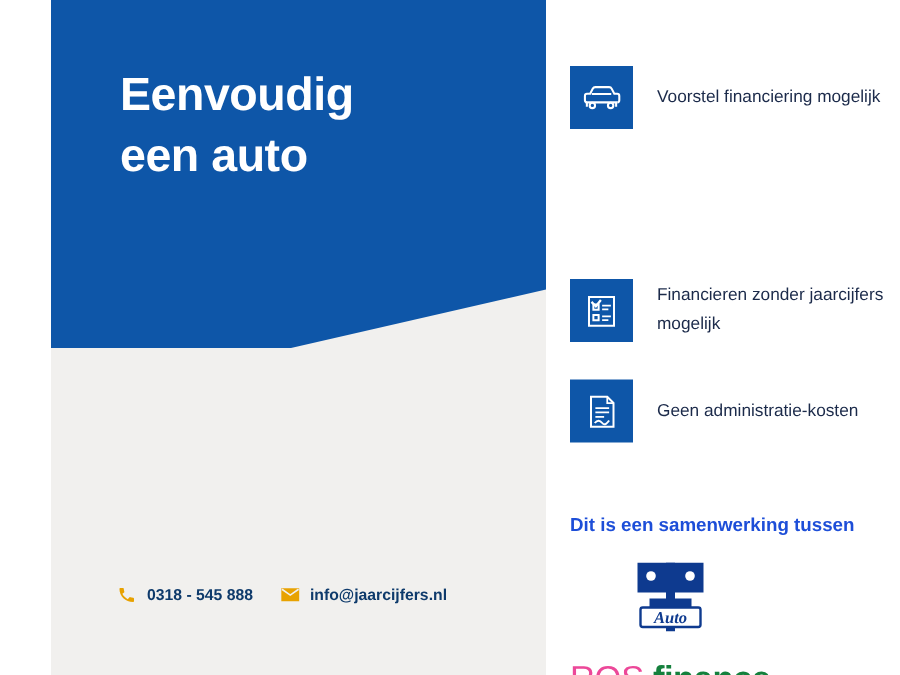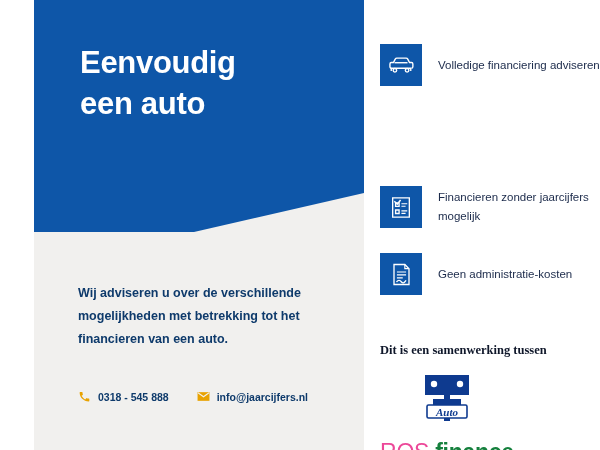--- a/index.html
+++ b/index.html
@@ -51,21 +51,21 @@
     font-size: 12.5px;
     font-weight: bold;
     line-height: 1.85;
   }
 
   .contact-row {
     position: absolute;
     left: 44px; top: 390px;
     display: flex;
     align-items: center;
-    gap: 28px;
+    gap: 18px;
   }
   .contact-item {
     display: flex;
     align-items: center;
     gap: 7px;
     font-size: 10.5px;
     font-weight: bold;
     color: #0e3a6b;
     white-space: nowrap;
   }
@@ -109,23 +109,22 @@
   .f1 { top: 44px; }
   .f2 { top: 115px; }
   .f3 { top: 186px; }
   .f4 { top: 253px; }
 
   .partner-title {
     position: absolute;
     left: 16px; top: 343px;
     font-size: 12.5px;
     font-weight: bold;
-    color: #0f172a;
+    color: #1d4ed8;
     white-space: nowrap;
-    font-family: Liberation Serif, serif;
   }
 
   .logos {
     position: absolute;
     left: 16px; top: 375px;
     display: flex;
     align-items: center;
     gap: 18px;
     flex-direction: column;
   }
@@ -156,21 +155,20 @@
 
   <div class="left-col">
 
     <div class="blue-block"></div>
 
     <div class="headline">
       <div>Eenvoudig</div>
       <div>een auto</div>
     </div>
 
-    <div class="sub-text">Wij adviseren u over de verschillende mogelijkheden met betrekking tot het financieren van een auto.</div>
 
     <div class="contact-row">
       <div class="contact-item">
         <span class="ic">
           <svg width="13" height="13" viewBox="0 0 24 24" fill="#e8a200">
             <path d="M6.6 10.8c1.4 2.8 3.8 5.2 6.6 6.6l2.2-2.2c.3-.3.7-.4 1-.2 1.1.4 2.3.6 3.5.6.6 0 1 .4 1 1V20c0 .6-.4 1-1 1C10.3 21 3 13.7 3 4.6c0-.6.4-1 1-1h3.4c.6 0 1 .4 1 1 0 1.2.2 2.4.6 3.5.1.4 0 .8-.2 1l-2.2 1.7z"></path>
           </svg>
         </span>
         <span>0318 - 545 888</span>
       </div>
@@ -191,21 +189,21 @@
     <div class="feature f1">
       <div class="badge">
         <svg width="26" height="20" viewBox="0 0 32 24" fill="none" stroke="#ffffff" stroke-width="1.7">
           <path d="M3 16h26M4 16v3.5M28 19.5V16"></path>
           <path d="M4 16c-1 0-1.6-.7-1.6-1.7v-3.6c0-1 .7-1.8 1.7-1.8h2.6l2.2-4.2c.4-.8 1.1-1.2 2-1.2h11.4c.9 0 1.6.4 2 1.2l2.2 4.2h2.4c1 0 1.7.8 1.7 1.8v3.6c0 1-.6 1.7-1.6 1.7"></path>
           <path d="M8 9.2h16"></path>
           <circle cx="8.5" cy="18.5" r="2.2"></circle>
           <circle cx="23.5" cy="18.5" r="2.2"></circle>
         </svg>
       </div>
-      <div class="txt">Volledige financiering adviseren</div>
+      <div class="txt">Voorstel financiering mogelijk</div>
     </div>
 
 
     <div class="feature f3">
       <div class="badge">
         <svg width="24" height="25" viewBox="0 0 28 30" fill="none" stroke="#ffffff" stroke-width="1.6">
           <path d="M4 3.5h20v23H4z"></path>
           <path d="M7.5 9.5h4.2v4.2H7.5zM7.5 18h4.2v4.2H7.5z"></path>
           <path d="M14.5 10.5h7M14.5 13.5h5M14.5 19h7M14.5 22h5" stroke-width="1.4"></path>
           <path d="M6 7.5l3.5 3.5 4-5" stroke-width="1.8"></path>

